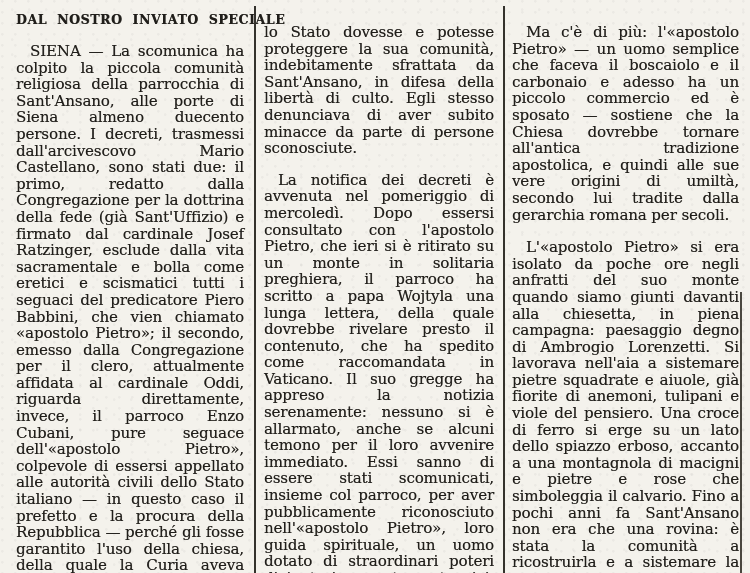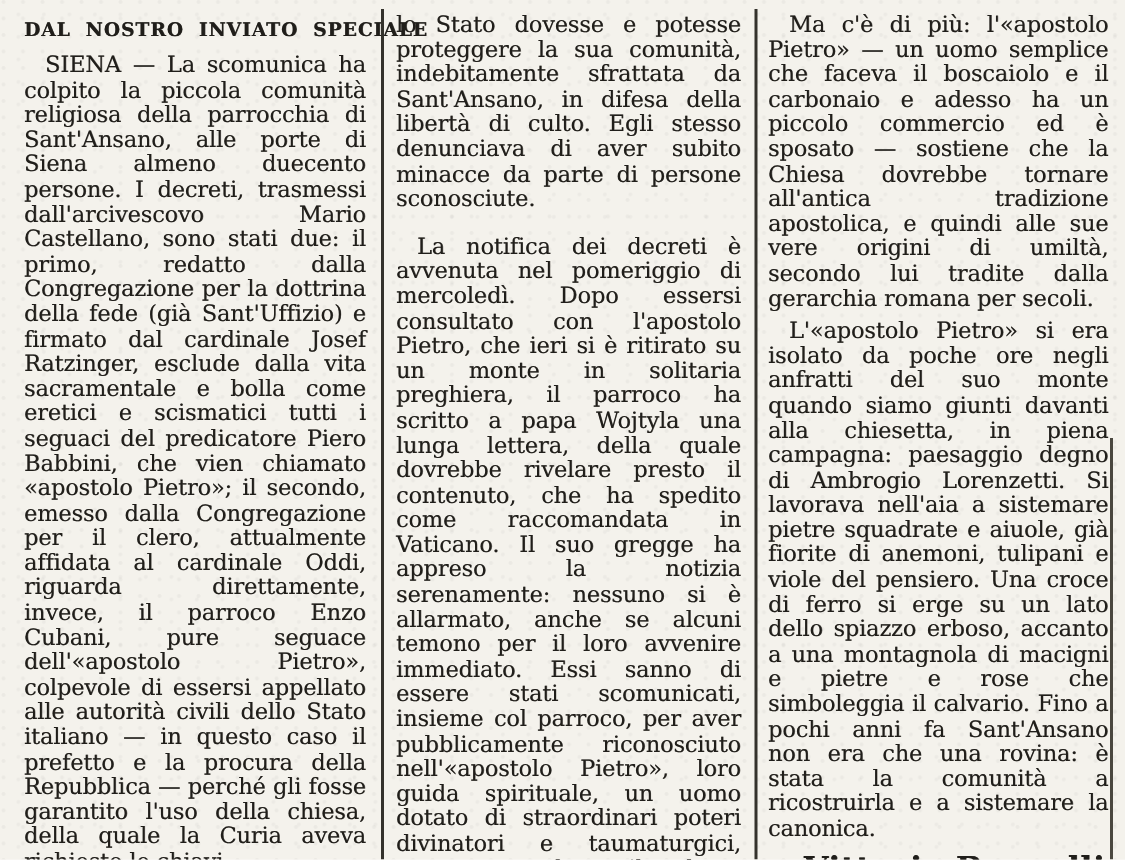--- a/index.html
+++ b/index.html
@@ -23,21 +23,21 @@
     text-align:center;
     font-weight:bold;
     font-size:12.5px;
     letter-spacing:0.6px;
     word-spacing:5px;
     margin:2px 0 8px 0;
     white-space:nowrap;
     text-shadow:0.3px 0 0 rgba(20,18,14,0.7);
   }
   .para{
-    margin:0 0 5px 0;
+    margin:16px 0 5px 0;
     font-size:15px;
     line-height:16.6px;
     text-align:justify;
     text-shadow:0.25px 0 0 rgba(25,22,18,0.55);
     letter-spacing:-0.1px;
   }
   .indent{text-indent:14px;}
   .mt-lg{margin-top:15px;}
   .vrule{
     position:absolute;top:6px;bottom:0;width:2px;

